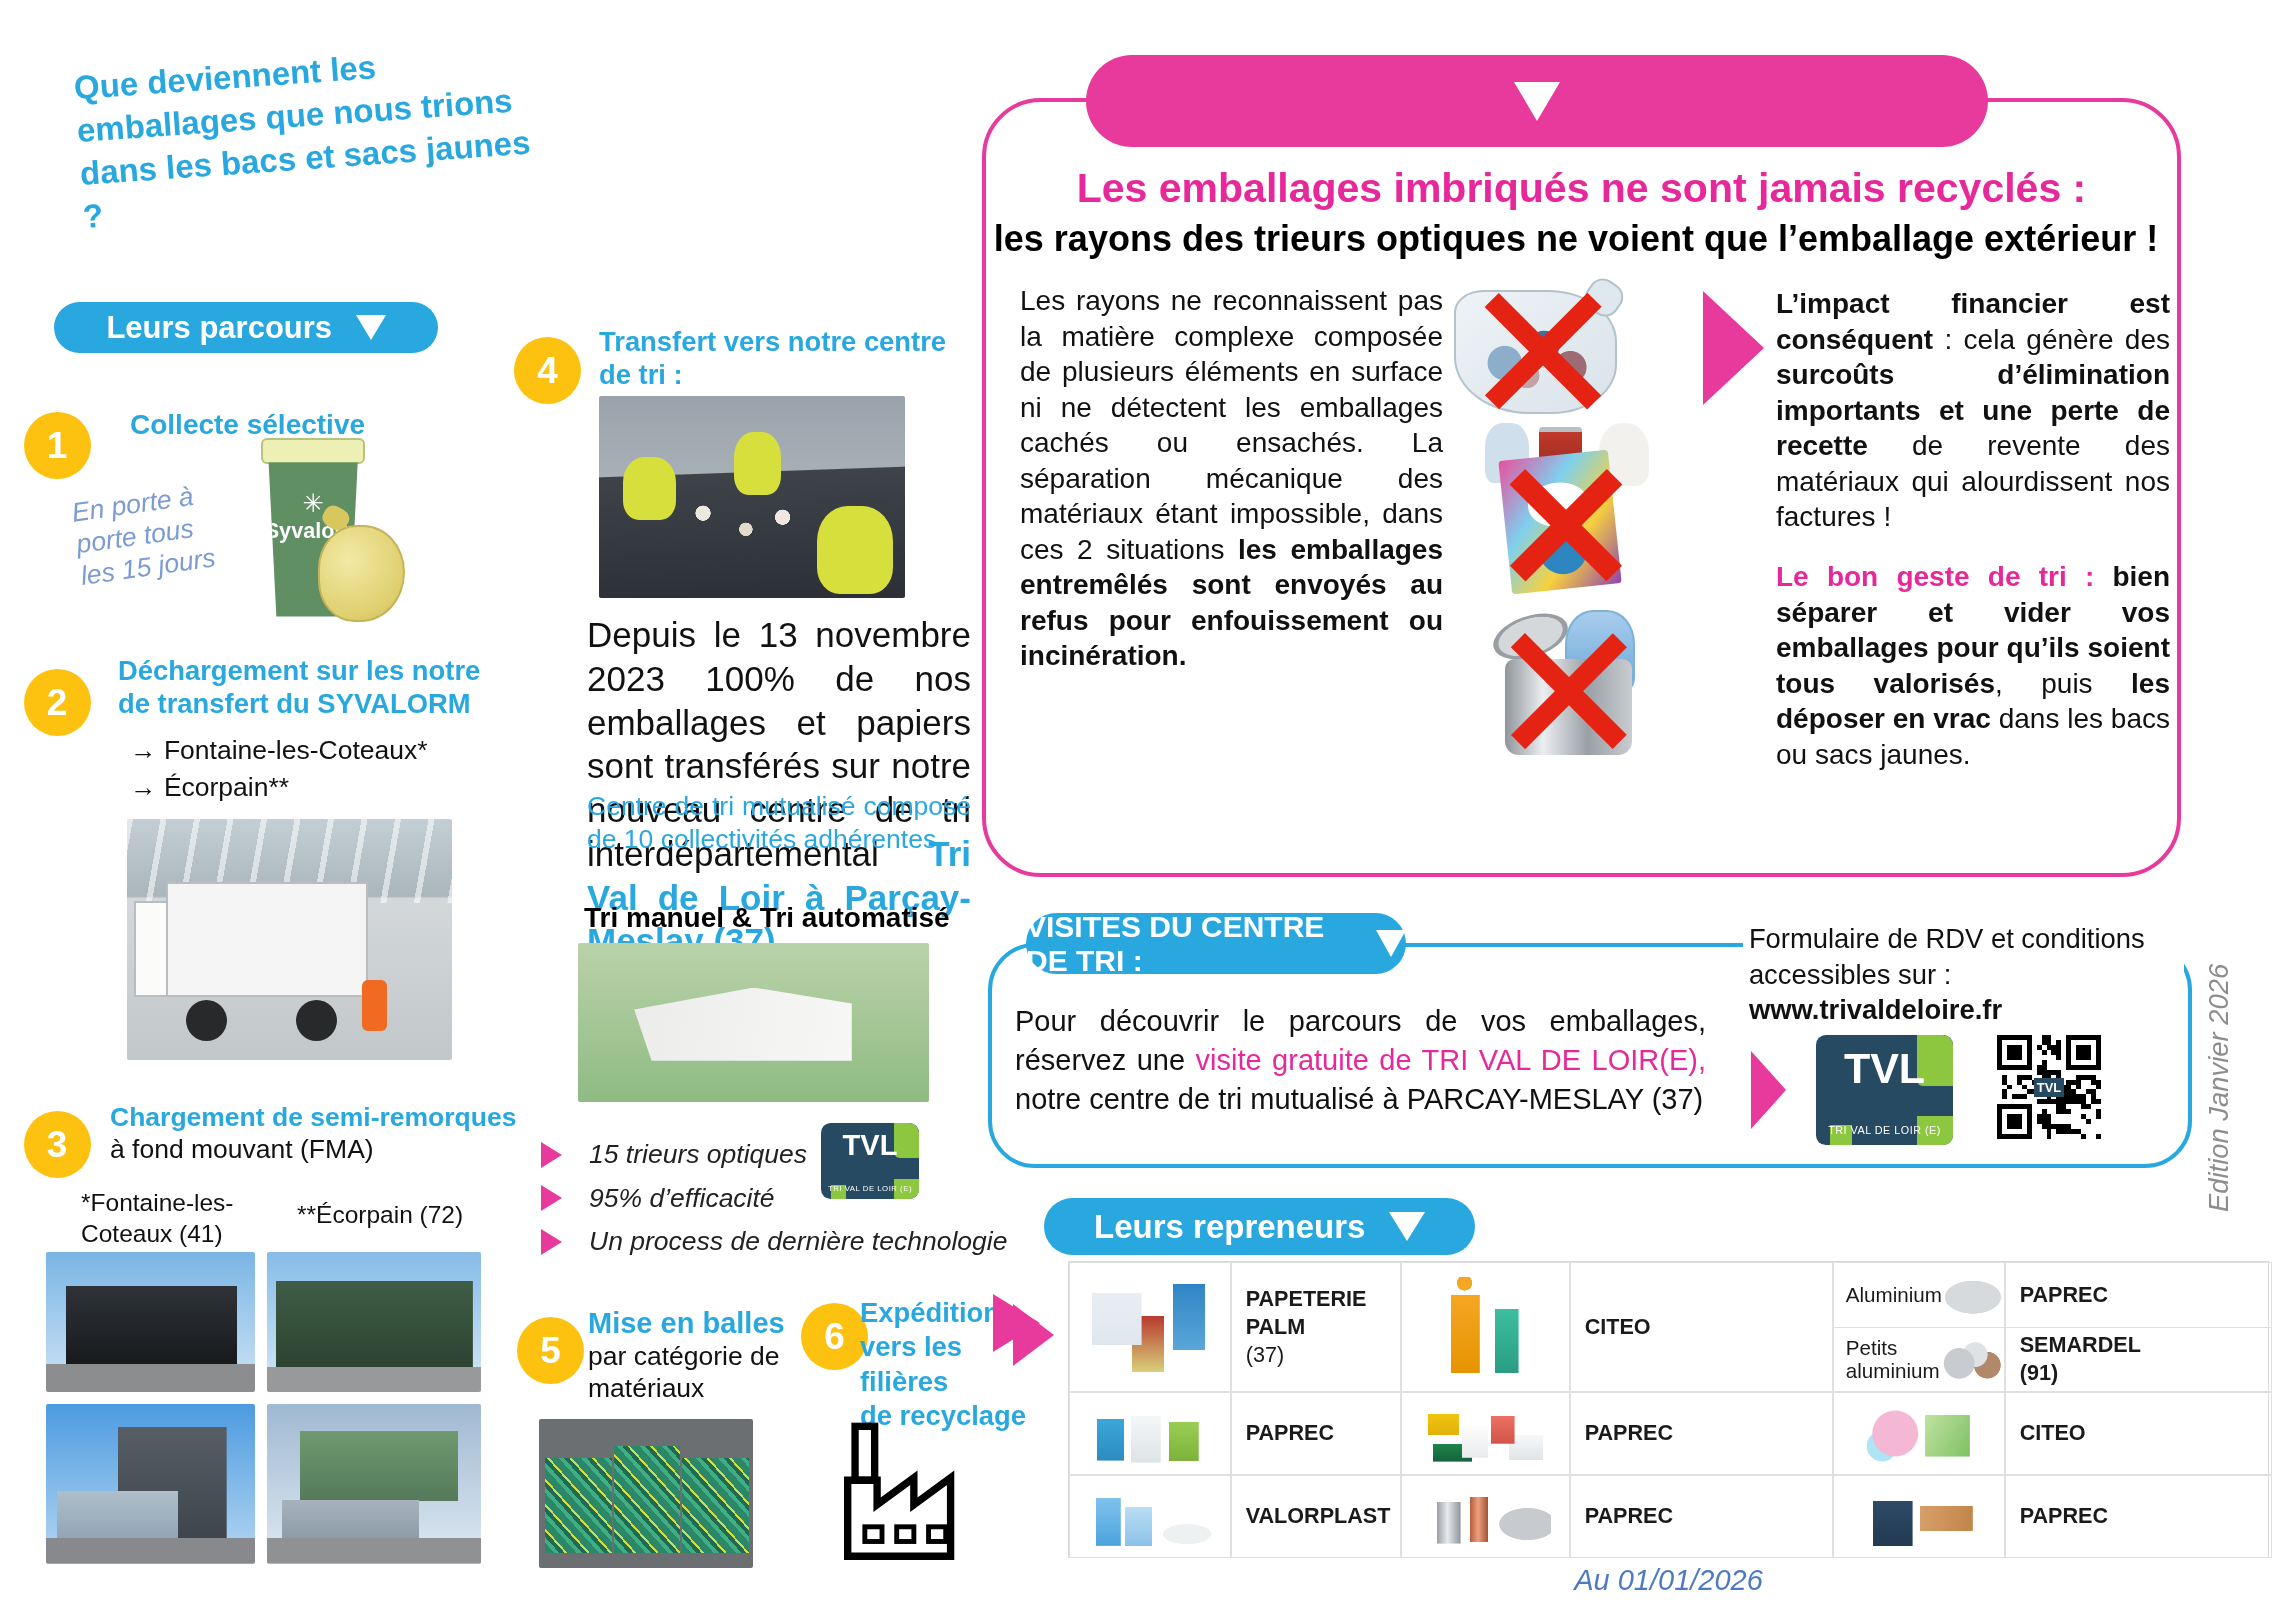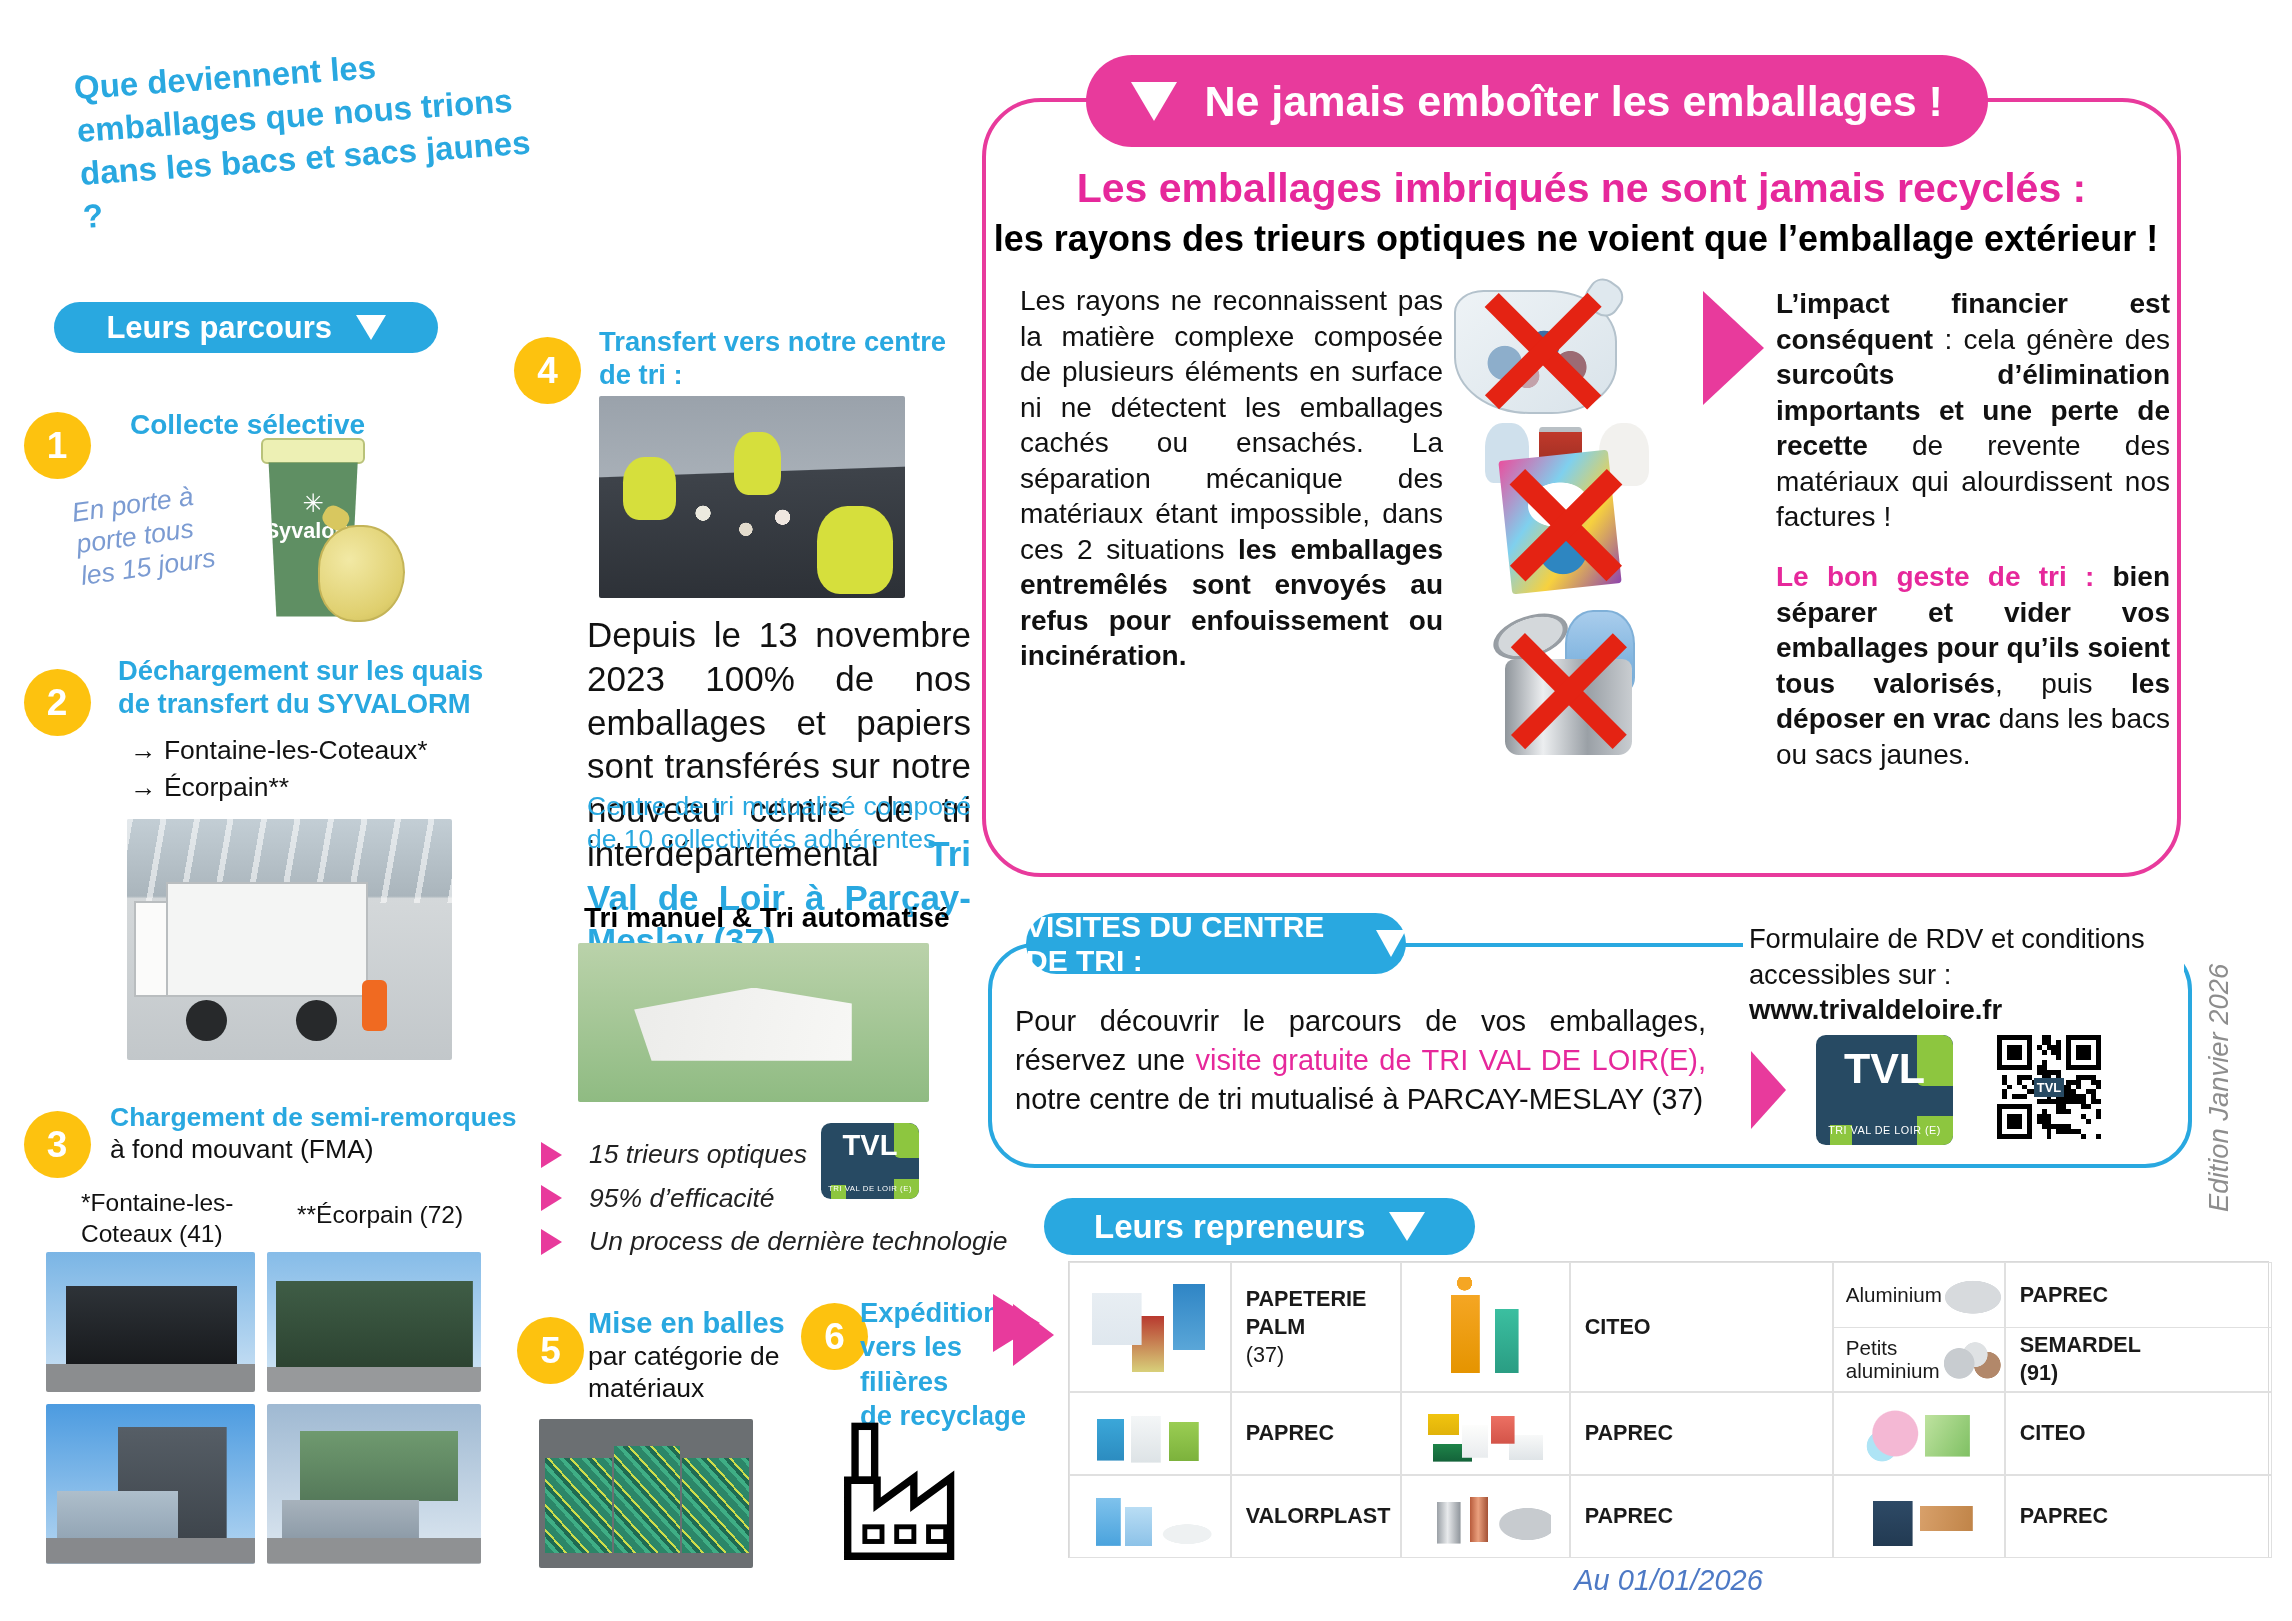--- a/index.html
+++ b/index.html
@@ -206,21 +206,21 @@
       <div class="bin-brand">Syvalorm</div>
     </div>
     <div class="bin-knot"></div>
     <div class="bin-bag"></div>
   </div>
 
   <div class="abs num-circle" style="left:23.5px; top:669px;">
     <span>2</span>
   </div>
   <div class="abs step-title" style="left:118px; top:655px;">
-    <div>Déchargement sur les quais</div>
+    <div>Déchargement sur les notre</div>
     <div>de transfert du SYVALORM</div>
   </div>
   <div class="abs arrow-list" style="left:130px; top:732px;">
     <div><span>→</span> <span>Fontaine-les-Coteaux*</span></div>
     <div><span>→</span> <span>Écorpain**</span></div>
   </div>
   <div class="photo ph-truck" style="left:127px; top:819px; width:325px; height:241px;">
     <div class="truck-cab"></div>
     <div class="truck-box"></div>
     <div class="truck-wheel" style="left:18%;"></div>
@@ -320,21 +320,20 @@
       <path d="M12 112 V50 h24 v20 l30 -22 v22 l30 -22 v64 z" fill="none" stroke="#000" stroke-width="6"></path>
       <rect x="26" y="88" width="14" height="12" fill="none" stroke="#000" stroke-width="4"></rect>
       <rect x="52" y="88" width="14" height="12" fill="none" stroke="#000" stroke-width="4"></rect>
       <rect x="78" y="88" width="14" height="12" fill="none" stroke="#000" stroke-width="4"></rect>
     </svg>
   </div>
 
   <div class="abs" style="left:982px; top:98px; width:1199px; height:779px; border:4.9px solid #e83a9c; border-radius:59px; background:#fff;"></div>
   <div class="abs pink-pill" style="left:1086px; top:55px; width:902px; height:92px; font-size:43px;">
     <span style="width:0;height:0;border-left:23.5px solid transparent;border-right:23.5px solid transparent;border-top:39px solid #fff;"></span>
-    <span>Ne jamais emboîter les emballages !</span>
   </div>
   <div class="abs b pk" style="left:982px; top:165px; width:1199px; text-align:center; font-size:41px;">Les emballages imbriqués ne sont jamais recyclés :</div>
   <div class="abs b" style="left:982px; top:218px; width:1188px; text-align:center; font-size:36px; color:#000;">les rayons des trieurs optiques ne voient que l’emballage extérieur !</div>
 
   <div class="abs just" style="left:1020px; top:283px; width:423px; font-size:28px; line-height:1.27; color:#111;">
     <span>Les rayons ne reconnaissent pas la matière complexe composée de plusieurs éléments en surface ni ne détectent les emballages cachés ou ensachés. La séparation mécanique des matériaux étant impossible, dans ces 2 situations </span><span class="b">les emballages entremêlés sont envoyés au refus pour enfouissement ou incinération.</span>
   </div>
 
   <div class="abs" style="left:1450px; top:282px; width:186px; height:137px;">
     <div class="bag-shape"></div>

